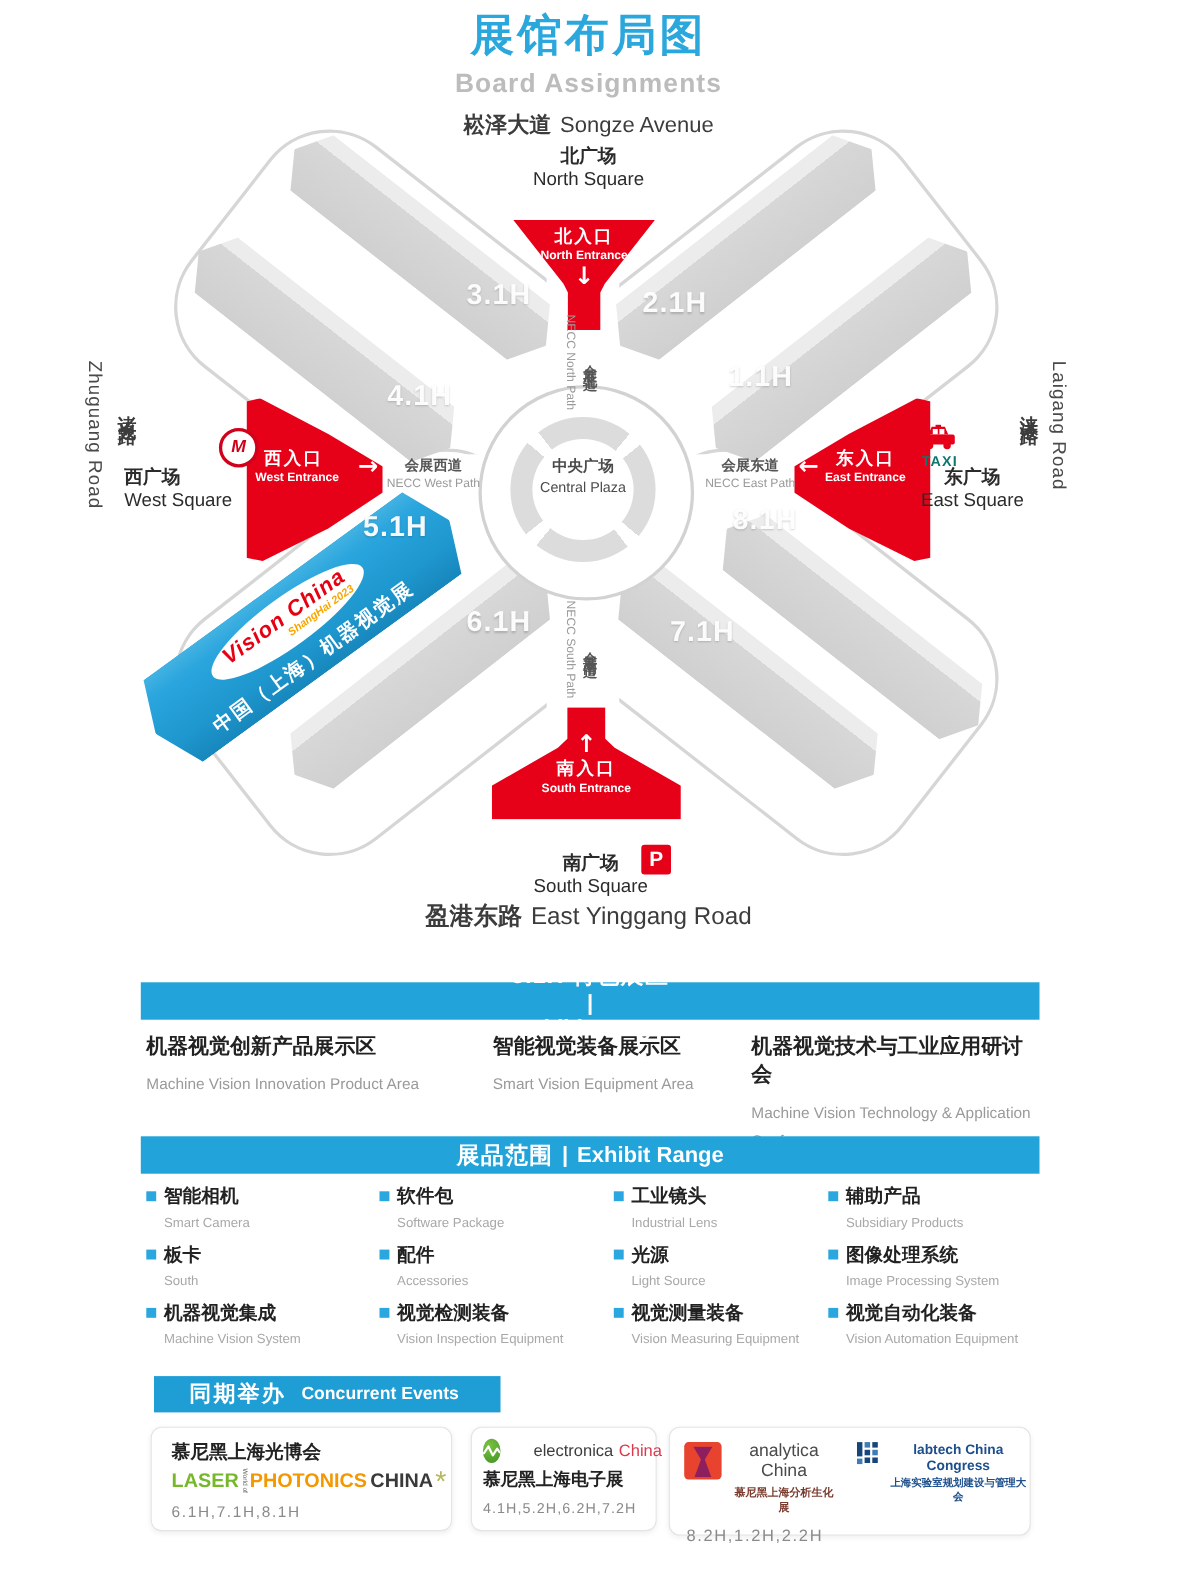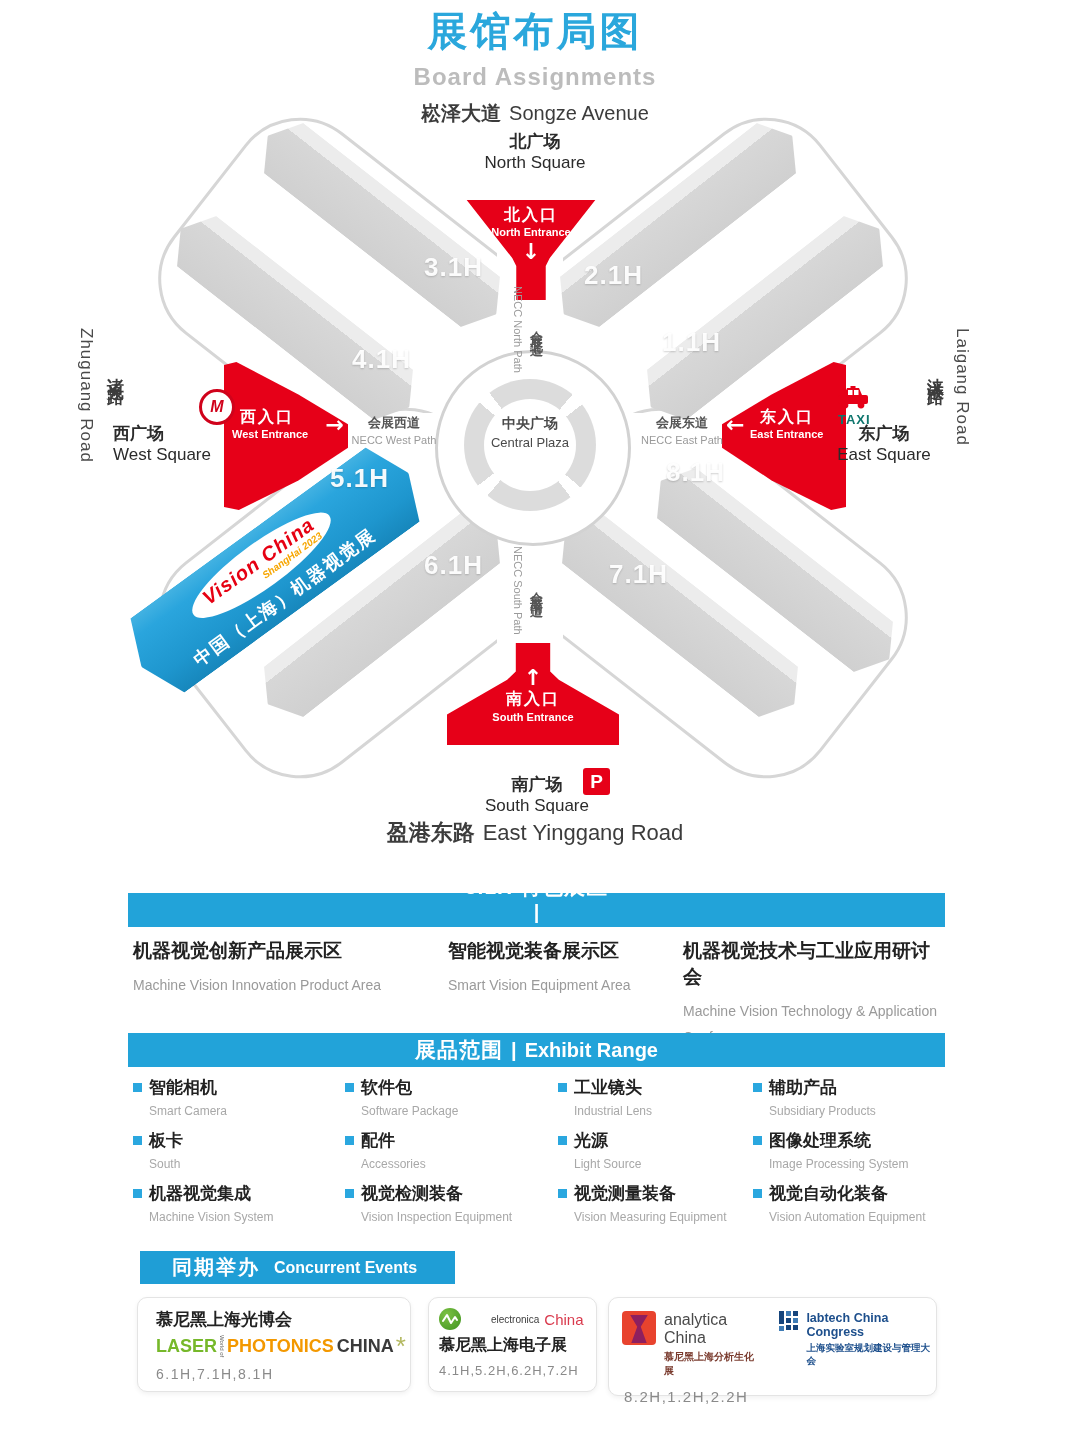--- a/index.html
+++ b/index.html
@@ -80,21 +80,21 @@
   .serif-zh{font-family:"Liberation Serif","DejaVu Serif",serif;font-weight:bold;}
   .laser-logo{display:flex;align-items:center;}
   .laser-logo .p1{color:#76b82a;font-weight:bold;font-size:18px;}
   .laser-logo .p2{writing-mode:vertical-rl;font-size:6px;color:#666;margin:0 2px;line-height:1;}
   .laser-logo .p3{color:#f39800;font-weight:bold;font-size:18px;}
   .laser-logo .p4{color:#3a3a3a;font-weight:bold;font-size:18px;margin-left:3px;}
   .laser-logo .sp{color:#b3b860;font-size:26px;line-height:10px;margin-left:2px;}
   .elogo{display:flex;align-items:center;}
   .elogo .circ{width:22px;height:22px;border-radius:50%;background:radial-gradient(circle at 35% 30%,#7cc243,#3f9221);
                display:flex;align-items:center;justify-content:center;margin-right:6px;}
-  .elogo .nm{font-size:10px;color:#3d3d3d;margin-left:24px;}
+  .elogo .nm{font-size:15px;color:#3d3d3d;margin-left:24px;}
   .elogo .rg{font-size:15px;color:#d93a4d;margin-left:5px;}
   .alogo-icon{width:34px;height:34px;background:#e8432e;border-radius:4px;position:relative;overflow:hidden;flex:0 0 auto;}
   .alogo-icon::after{content:"";position:absolute;left:6px;top:4px;width:22px;height:28px;background:#8e1f5f;
                clip-path:polygon(10% 0,90% 0,58% 42%,85% 100%,15% 100%,42% 42%);}
   .alogo-name{font-size:16px;color:#4a4a4a;}
   .alogo-zh{font-size:10px;color:#7a3b2e;margin-top:3px;}
   .llogo-name{font-size:12.5px;font-weight:bold;color:#1d4f8c;}
   .llogo-zh{font-size:9.5px;color:#1d4f8c;margin-top:3px;font-weight:bold;}
 </style>
 </head>
@@ -380,21 +380,21 @@
         </span>
         <span class="nm">electronica</span>
         <span class="rg">China</span>
       </div>
       <div class="serif-zh" style="font-size:16px;color:#222;margin-top:5px;">慕尼黑上海电子展</div>
       <div class="halls" style="font-size:13px;margin-top:7px;letter-spacing:1px;">4.1H,5.2H,6.2H,7.2H</div>
     </div>
   </div>
 
   <div class="abs card" style="left:608px;top:1297px;width:327px;height:97px;">
-    <div style="padding:13px 0 0 13px;display:flex;align-items:flex-start;">
+    <div style="padding:13px 0 0 13px;display:flex;align-items:flex-start;text-align:center;">
       <div style="display:flex;align-items:flex-start;">
         <span class="alogo-icon"></span>
         <span style="margin-left:8px;">
           <span class="alogo-name" style="display:block;">analytica China</span>
           <span class="alogo-zh serif-zh" style="display:block;">慕尼黑上海分析生化展</span>
         </span>
       </div>
       <div style="display:flex;align-items:flex-start;margin-left:18px;">
         <span>
           <svg width="20" height="24" viewBox="0 0 20 24">

